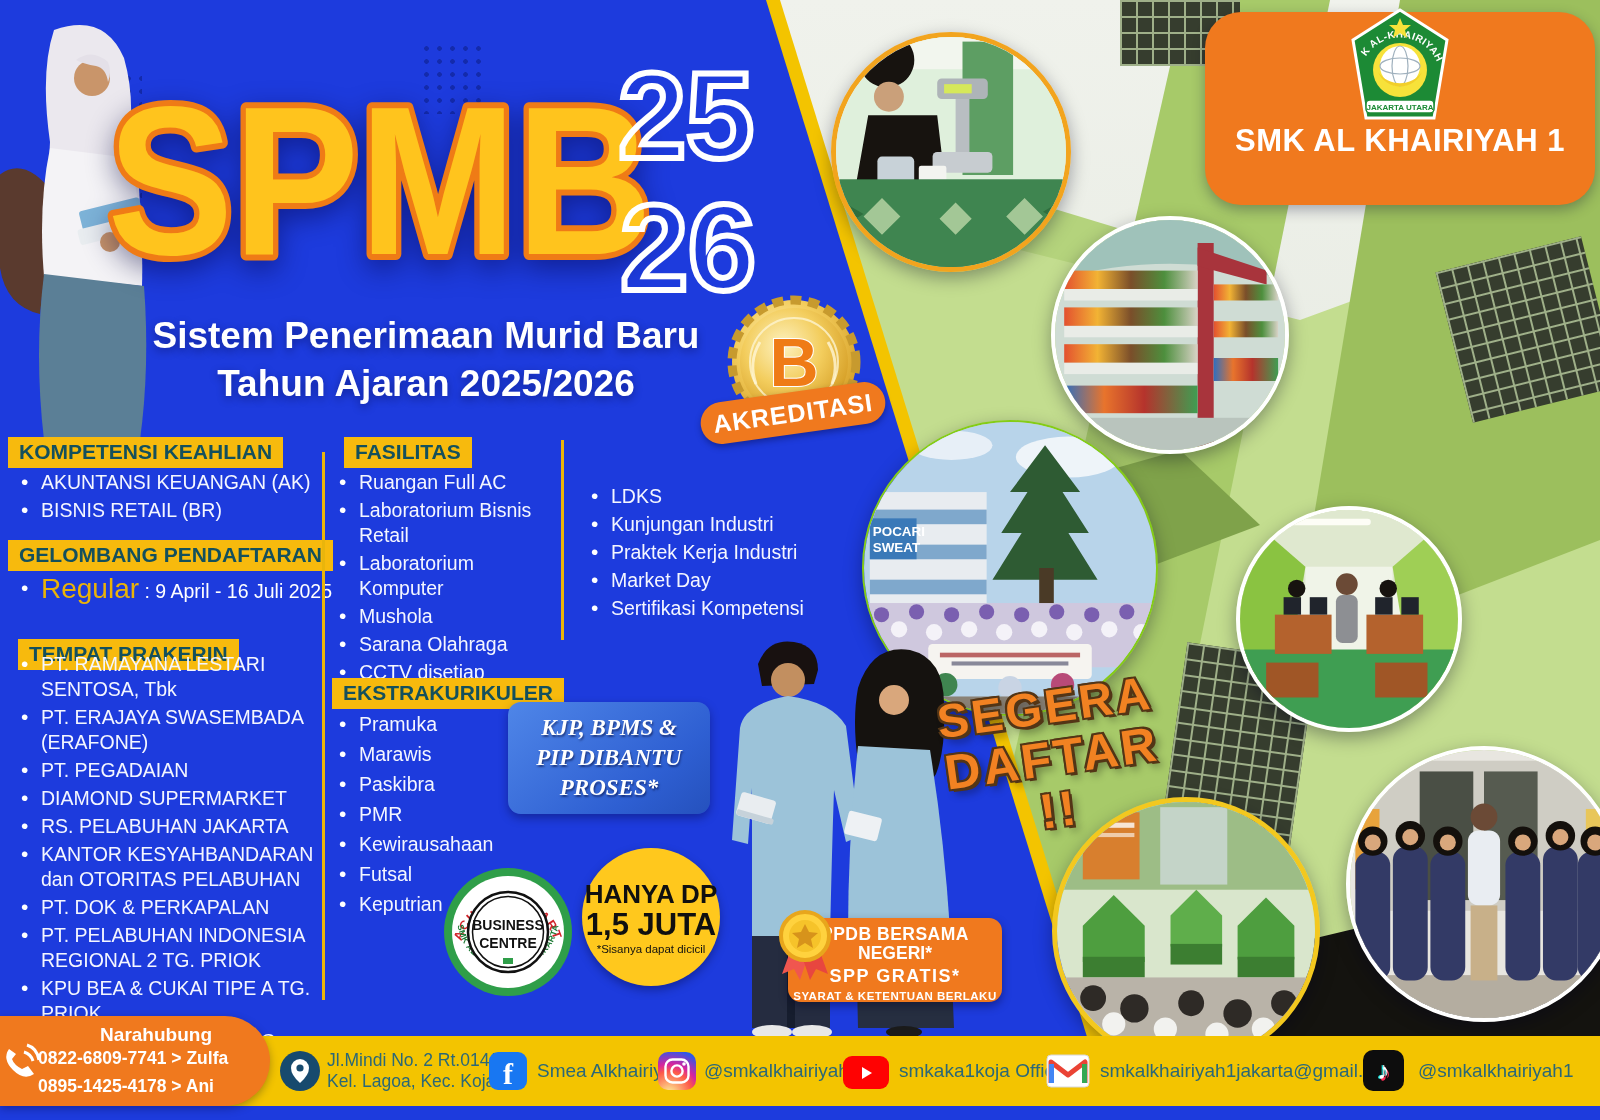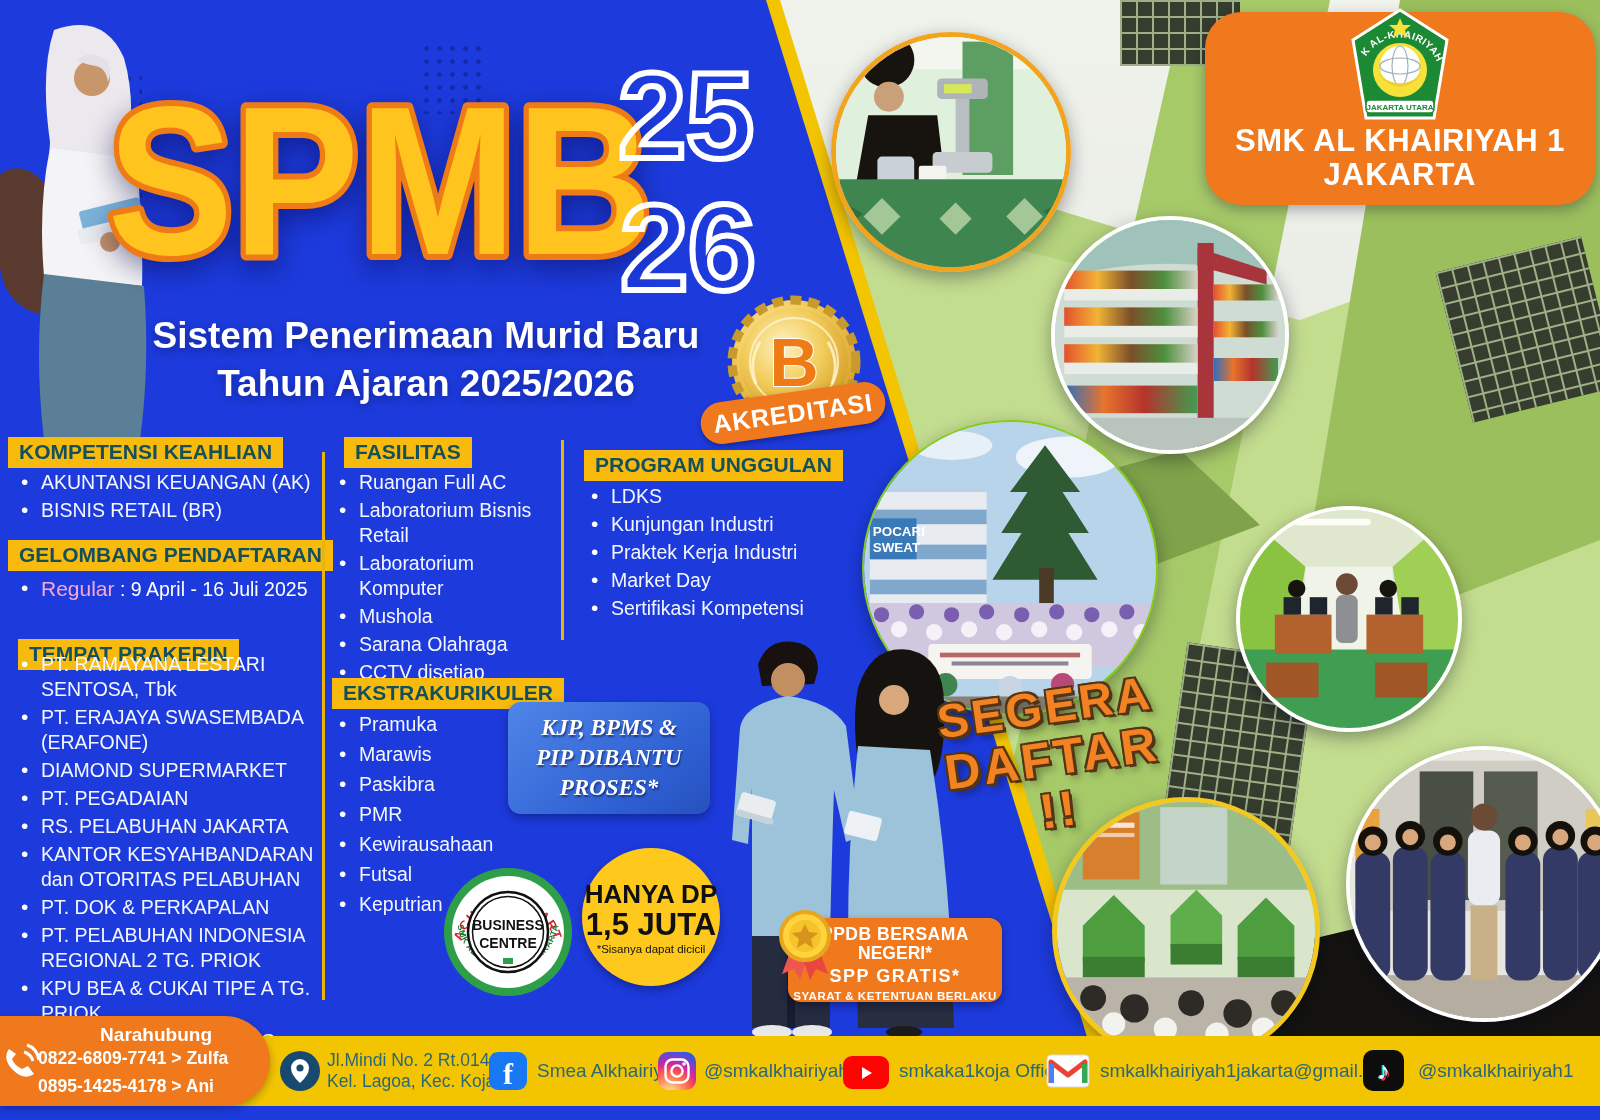--- a/index.html
+++ b/index.html
@@ -38,21 +38,21 @@
     border-radius:21px;transform:rotate(-8deg);display:flex;align-items:center;justify-content:center;
     color:#fff;font-weight:800;font-size:25px;letter-spacing:1px;box-shadow:0 3px 6px rgba(0,0,40,.35);}
   
   .hbox{display:inline-block;background:#f7ba0d;color:#14505c;font-weight:800;
     font-size:21px;padding:3px 11px 4px;z-index:2;white-space:nowrap;}
   ul.blist{list-style:none;margin:0;padding:0;z-index:2;}
   ul.blist li{position:relative;padding-left:23px;color:#f4f6ff;font-size:19.5px;
     line-height:25px;margin-bottom:3px;font-weight:400;}
   ul.blist li::before{content:"•";position:absolute;left:3px;top:-1px;color:#fff;font-size:21px;}
   .vline{position:absolute;width:3px;background:#e9b50c;z-index:2;}
-  .reg-label{font-size:21px;color:#f9a8d4;}
+  .reg-label{font-size:28px;color:#eab308;}
   .reg-value{font-size:19.5px;color:#fff;}
   
   .kjp{left:508px;top:702px;width:202px;height:112px;border-radius:13px;z-index:2;
     background:linear-gradient(140deg,#4f86e8 0%,#2e5fd2 70%,#2551bd 100%);
     display:flex;flex-direction:column;align-items:center;justify-content:center;
     font-family:"Liberation Serif",serif;font-style:italic;font-weight:700;color:#fff;
     font-size:23px;line-height:30px;text-shadow:1px 2px 2px rgba(0,0,40,.5);box-shadow:0 4px 10px rgba(0,0,40,.35);}
   .dpcircle{left:582px;top:848px;width:138px;height:138px;border-radius:50%;background:#ffc81d;z-index:2;
     display:flex;flex-direction:column;align-items:center;justify-content:center;color:#101010;
     box-shadow:0 4px 10px rgba(0,0,40,.35);}
@@ -371,22 +371,22 @@
     <li>
       <span class="reg-label">Regular</span>
       <span class="reg-value">:   9 April - 16 Juli 2025</span>
     </li>
   </ul>
 
   <div class="abs hbox" style="left:18px;top:639px;">TEMPAT PRAKERIN</div>
   <ul class="abs blist" style="left:18px;top:652px;width:302px;">
     <li>PT. RAMAYANA LESTARI SENTOSA, Tbk</li>
     <li>PT. ERAJAYA SWASEMBADA (ERAFONE)</li>
+    <li>PT. PEGADAIAN</li>
     <li>DIAMOND SUPERMARKET</li>
-    <li>PT. PEGADAIAN</li>
     <li>RS. PELABUHAN JAKARTA</li>
     <li>KANTOR KESYAHBANDARAN dan OTORITAS PELABUHAN</li>
     <li>PT. DOK &amp; PERKAPALAN</li>
     <li>PT. PELABUHAN INDONESIA REGIONAL 2 TG. PRIOK</li>
     <li>KPU BEA &amp; CUKAI TIPE A TG. PRIOK</li>
     <li>POLRES PELABUHAN TG. PRIOK</li>
   </ul>
 
   <div class="vline" style="left:322px;top:452px;height:548px;"></div>
 
@@ -406,21 +406,20 @@
     <li style="margin-bottom:5px;">Marawis</li>
     <li style="margin-bottom:5px;">Paskibra</li>
     <li style="margin-bottom:5px;">PMR</li>
     <li style="margin-bottom:5px;">Kewirausahaan</li>
     <li style="margin-bottom:5px;">Futsal</li>
     <li style="margin-bottom:5px;">Keputrian</li>
   </ul>
 
   <div class="vline" style="left:561px;top:440px;height:200px;"></div>
 
-  <div class="abs hbox" style="left:584px;top:450px;">PROGRAM UNGGULAN</div>
   <ul class="abs blist" style="left:588px;top:484px;width:222px;">
     <li>LDKS</li>
     <li>Kunjungan Industri</li>
     <li>Praktek Kerja Industri</li>
     <li>Market Day</li>
     <li>Sertifikasi Kompetensi</li>
   </ul>
 
   <div class="abs kjp">
     <div>KJP, BPMS &amp;</div>
@@ -507,21 +506,20 @@
       <path d="M52 10 l3 7 8 0 -6 5 2 8 -7 -5 -7 5 2 -8 -6 -5 8 0z" fill="#f7e23a"></path>
       <circle cx="52" cy="62" r="27" fill="#f7e23a"></circle>
       <circle cx="52" cy="58" r="20" fill="#ffffff"></circle>
       <ellipse cx="52" cy="58" rx="20" ry="8" fill="none" stroke="#9fb0bd" stroke-width="1.2"></ellipse>
       <ellipse cx="52" cy="58" rx="8" ry="20" fill="none" stroke="#9fb0bd" stroke-width="1.2"></ellipse>
       <path d="M30 64 a24 24 0 0 0 44 0 a27 27 0 0 1 -44 0z" fill="#f2cf2a"></path>
       <rect x="18" y="92" width="68" height="13" rx="4" fill="#ffffff" stroke="#1c8a35" stroke-width="1.5"></rect>
       <text x="52" y="101.5" text-anchor="middle" font-size="8" font-weight="bold" fill="#1c8a35">JAKARTA UTARA</text>
     </svg>
     <div class="tr-name1">SMK AL KHAIRIYAH 1</div>
-    <div class="tr-name2">JAKARTA</div>
   </div>
 
   <div class="abs foot-bar"></div>
   <div class="abs foot-bottom"></div>
 
   <div class="abs foot-blob">
     <svg class="phone-ic" viewBox="0 0 40 40">
       <path d="M7 7 q-7 10 4 21 q11 11 21 4 l-6 -8 -6 3 q-8 -4 -10 -10 l4 -5z" fill="#fff"></path>
       <path d="M22 10 q7 2 9 9" stroke="#fff" stroke-width="3" fill="none"></path>
       <path d="M25 3 q10 3 12 15" stroke="#fff" stroke-width="3" fill="none"></path>

